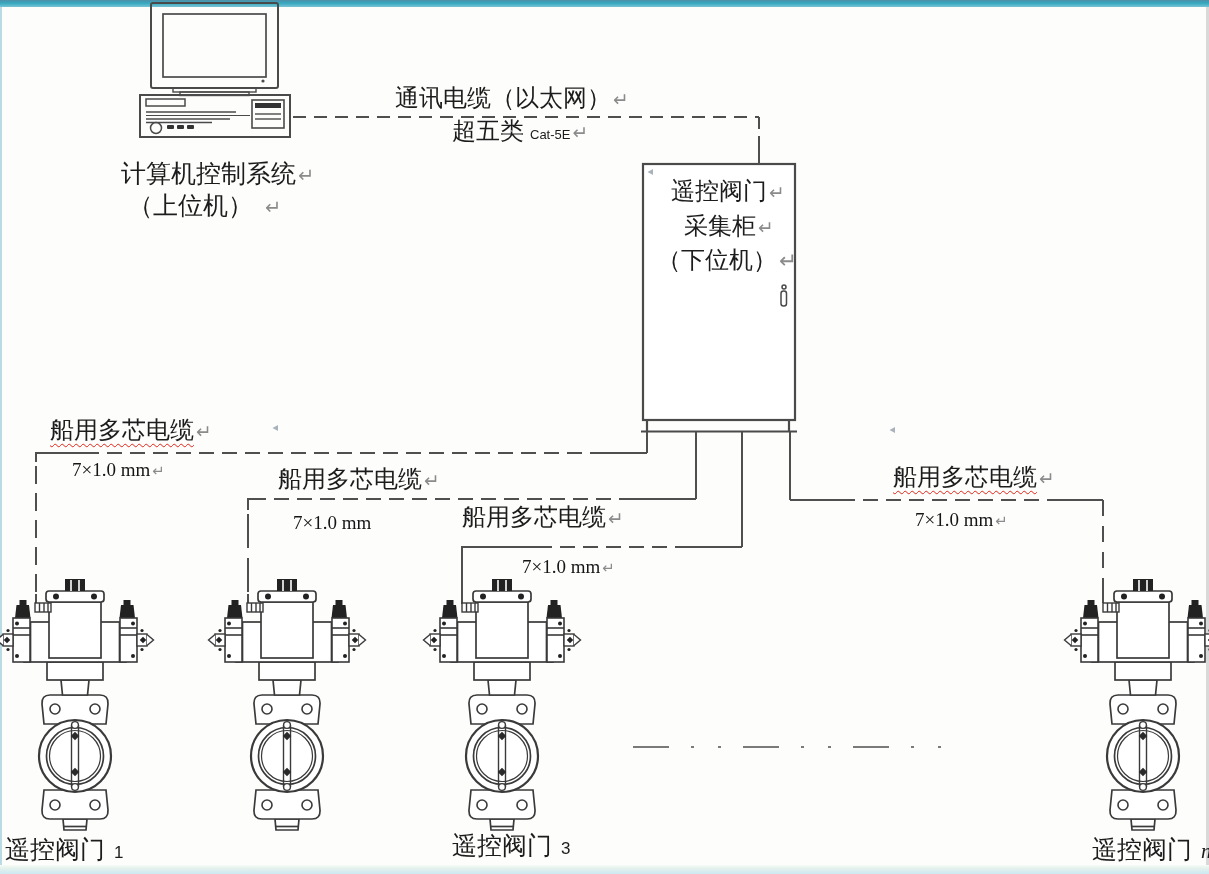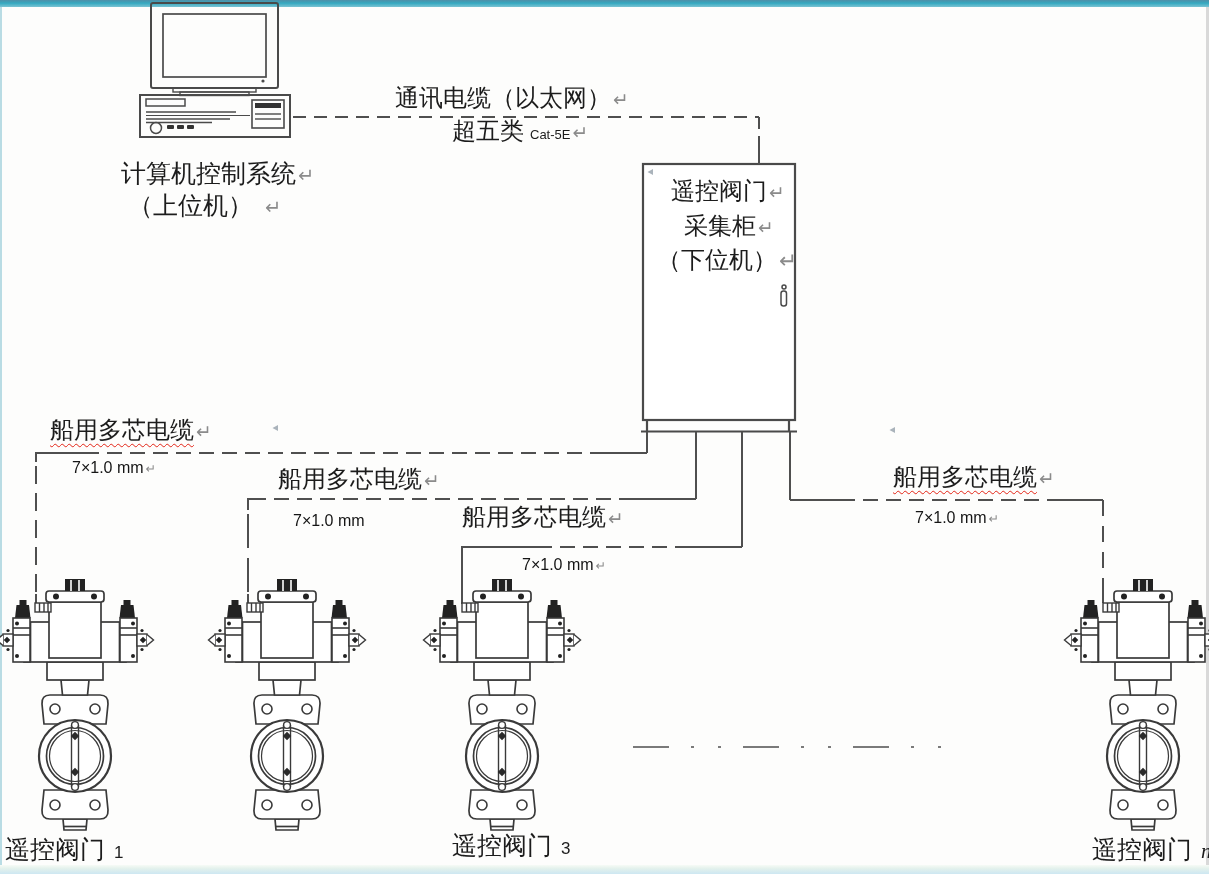--- a/index.html
+++ b/index.html
@@ -10,21 +10,21 @@
   .bar-bottom{position:absolute;left:0;top:865px;width:1209px;height:9px;
            background:linear-gradient(180deg,#f7fbf6,#e3f1ec 40%,#cde7f2)}
   .edge-left{position:absolute;left:0;top:7px;height:858px;width:2px;background:#b9dce4}
   .edge-right{position:absolute;left:1206px;top:7px;height:858px;width:3px;background:#d9d9d9}
   svg#art{position:absolute;left:0;top:0}
   .t{position:absolute;color:#1c1c1c;font-size:24px;line-height:1.12;white-space:nowrap}
   .ret{color:#8b8b8b;font-size:0.78em;margin-left:2px}
   .latin{font-family:"Liberation Sans",sans-serif;font-size:13px}
   .sq{text-decoration-line:underline;text-decoration-style:wavy;text-decoration-color:#e32517;
       text-decoration-thickness:1.2px;text-underline-offset:5px}
-  .spec{font-family:Liberation Sans, sans-serif;font-size:16px;color:#151515}
+  .spec{font-family:Liberation Serif, serif;font-size:19px;color:#151515}
   .idx{font-family:"Liberation Sans",sans-serif;font-size:17px;margin-left:9px}
   .idx-n{font-family:"Liberation Serif",serif;font-style:italic;font-size:21px;margin-left:9px}
   .pc{font-size:25px}
 </style>
 </head>
 <body>
 
 <div class="bar-top"></div>
 <div class="bar-bottom"></div>
 <div class="edge-left"></div>

